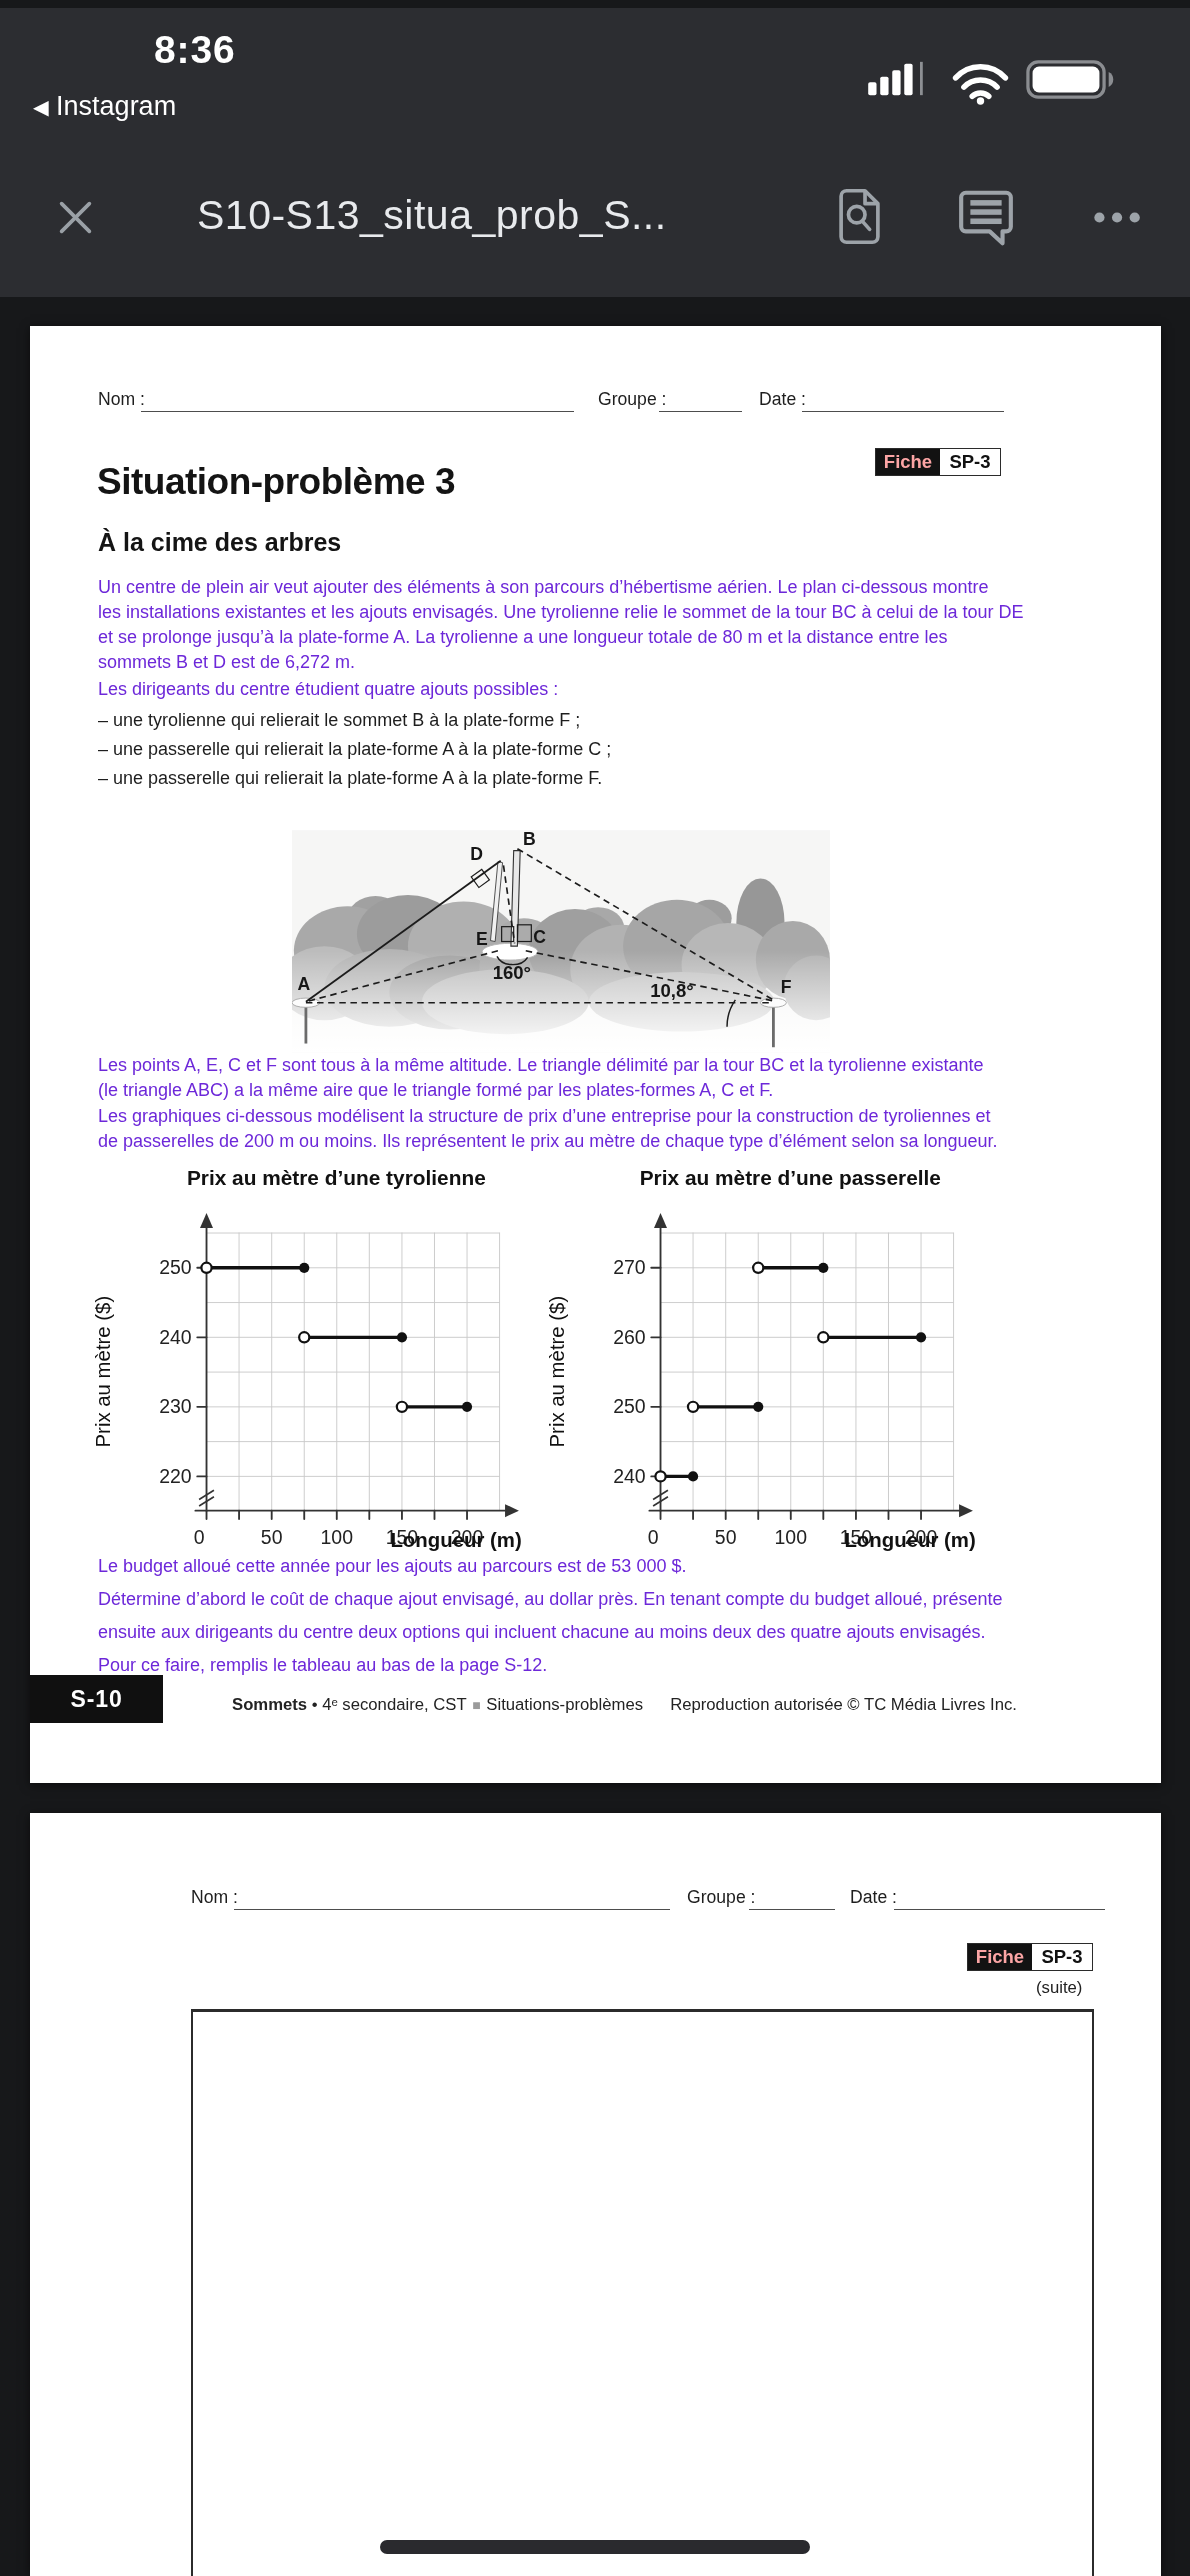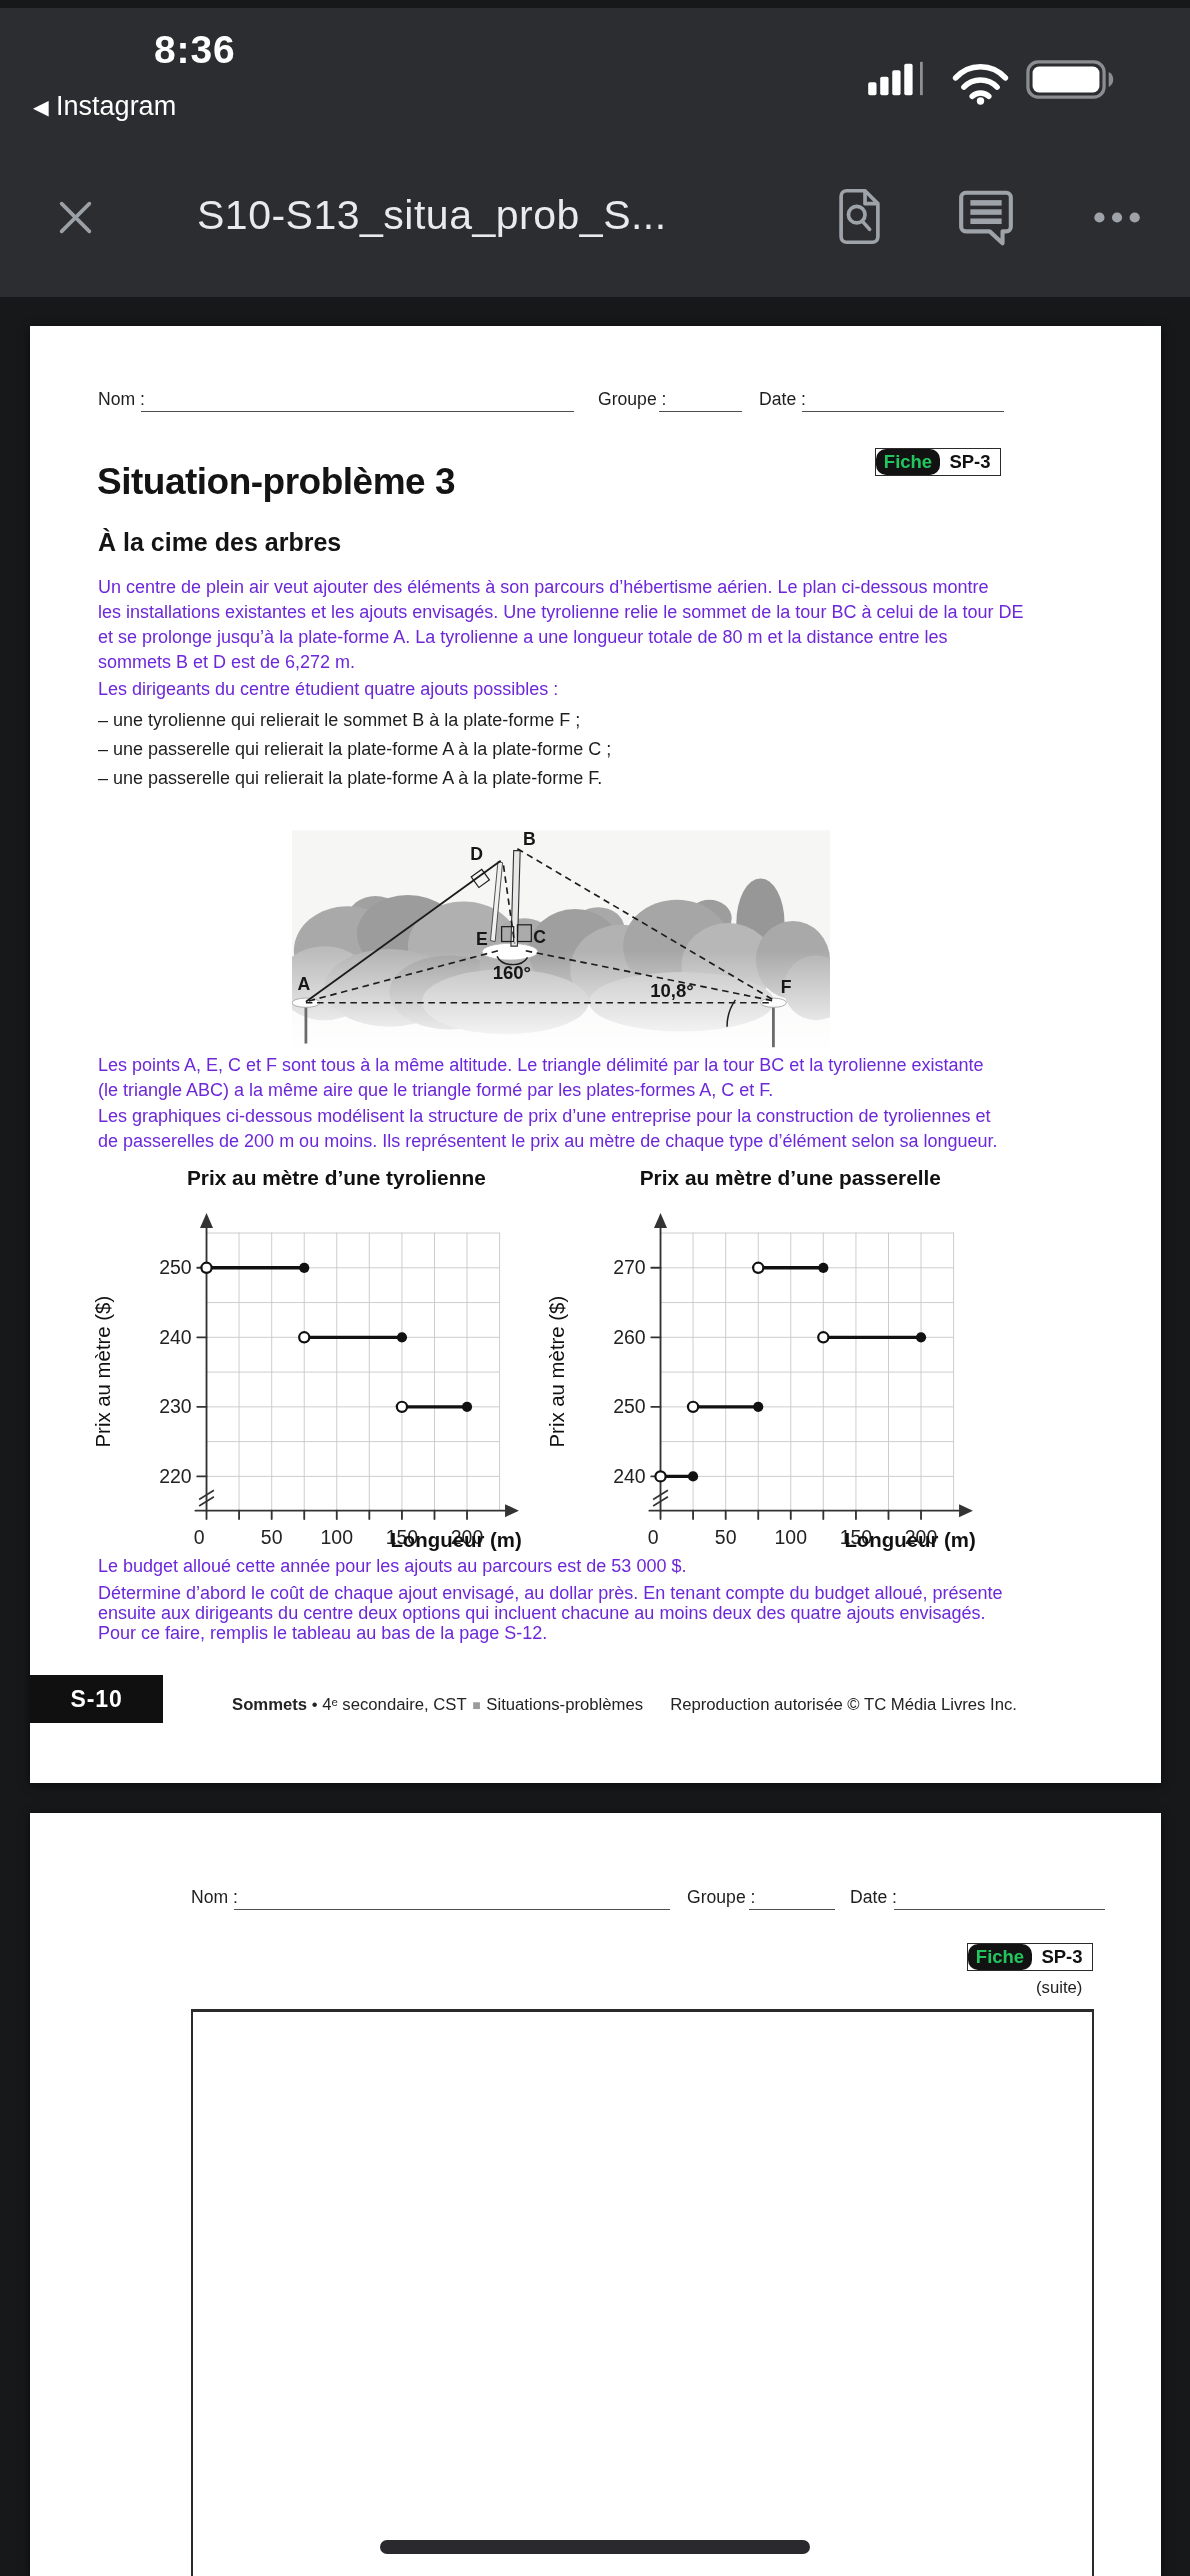--- a/index.html
+++ b/index.html
@@ -18,21 +18,21 @@
   
   .page{background:#ffffff;box-shadow:0 1.9px 9.3px rgba(0,0,0,.55);overflow:hidden;}
   .page1{left:30px;top:326px;width:1131px;height:1457px;}
   .page2{left:30px;top:1813px;width:1131px;height:763px;}
   .pg-text{color:#6d28d9;font-size:18px;line-height:25px;white-space:pre;}
   .pg-label{color:#1e1e1e;font-size:17.6px;}
   .wline{border-bottom:1.9px solid #4d4d4d;height:20.4px;}
   .doc-h1{font-size:37px;font-weight:bold;color:#141414;letter-spacing:-0.5px;}
   .doc-h2{font-size:25px;font-weight:bold;color:#141414;}
   .fiche{display:flex;height:28px;border:1.9px solid #2b2b2b;box-sizing:border-box;}
-  .fiche-l{background:#121212;color:#22c55e;font-weight:bold;font-size:18.5px;display:flex;align-items:center;justify-content:center;width:64px;border-radius:10px;}
+  .fiche-l{background:#121212;color:#fca5a5;font-weight:bold;font-size:18.5px;display:flex;align-items:center;justify-content:center;width:64px;}
   .fiche-r{background:#fff;color:#111;font-weight:bold;font-size:18.5px;display:flex;align-items:center;justify-content:center;width:60px;}
   .suite{font-size:16.7px;color:#222;}
   .bullets div{line-height:29px;font-size:18px;color:#1e1e1e;white-space:pre;}
   .footer-badge{left:0;top:1349px;width:133px;height:48px;background:#101010;color:#fff;
     font-size:23px;font-weight:bold;letter-spacing:0.9px;display:flex;align-items:center;justify-content:center;}
   .footer-txt{font-size:16.7px;color:#232323;margin-left:26px;}
   .sq{color:#9b9b9b;font-size:14px;padding:0 5.6px;}
   .answer-box{left:161px;top:196px;width:903px;height:603px;border:2.3px solid #2b2b2b;border-top-width:3.2px;box-sizing:border-box;background:#fff;}
   
   .chart svg .grid{stroke:#c9c9c9;stroke-width:1;}
@@ -320,21 +320,21 @@
         <circle cx="235.4" cy="115" r="5.5" fill="#fff" stroke="#111" stroke-width="2.4"></circle>
         <circle cx="305.6" cy="115" r="5.5" fill="#111"></circle>
         <circle cx="305.6" cy="190" r="5.5" fill="#fff" stroke="#111" stroke-width="2.4"></circle>
         <circle cx="411" cy="190" r="5.5" fill="#111"></circle>
         <text class="ctitle" x="270" y="26" text-anchor="middle">Prix au mètre d’une passerelle</text>
         <text class="alabel" transform="translate(26,227) rotate(-90)" text-anchor="middle">Prix au mètre ($)</text>
         <text class="alabel" x="470" y="416" text-anchor="end" font-weight="bold">Longueur (m)</text>
       </svg></div>
 
   <div class="abs pg-text" style="left:68px;top:1228px">Le budget alloué cette année pour les ajouts au parcours est de 53 000 $.</div>
-  <div class="abs pg-text" style="left:68px;top:1257px;line-height:20px">Détermine d’abord le coût de chaque ajout envisagé, au dollar près. En tenant compte du budget alloué, présente
+  <div class="abs pg-text" style="left:68px;top:1257px;line-height:33px">Détermine d’abord le coût de chaque ajout envisagé, au dollar près. En tenant compte du budget alloué, présente
 ensuite aux dirigeants du centre deux options qui incluent chacune au moins deux des quatre ajouts envisagés.
 Pour ce faire, remplis le tableau au bas de la page S-12.</div>
 
   <div class="abs footer-badge">S-10</div>
   <div class="abs footer-txt" style="left:176px;top:1369px">
     <span style="font-weight:bold">Sommets</span>
     <span>• 4ᵉ secondaire, CST</span><span class="sq">■</span><span>Situations-problèmes</span>
   </div>
   <div class="abs footer-txt" style="right:144px;top:1369px">Reproduction autorisée © TC Média Livres Inc.</div>
 </div>

